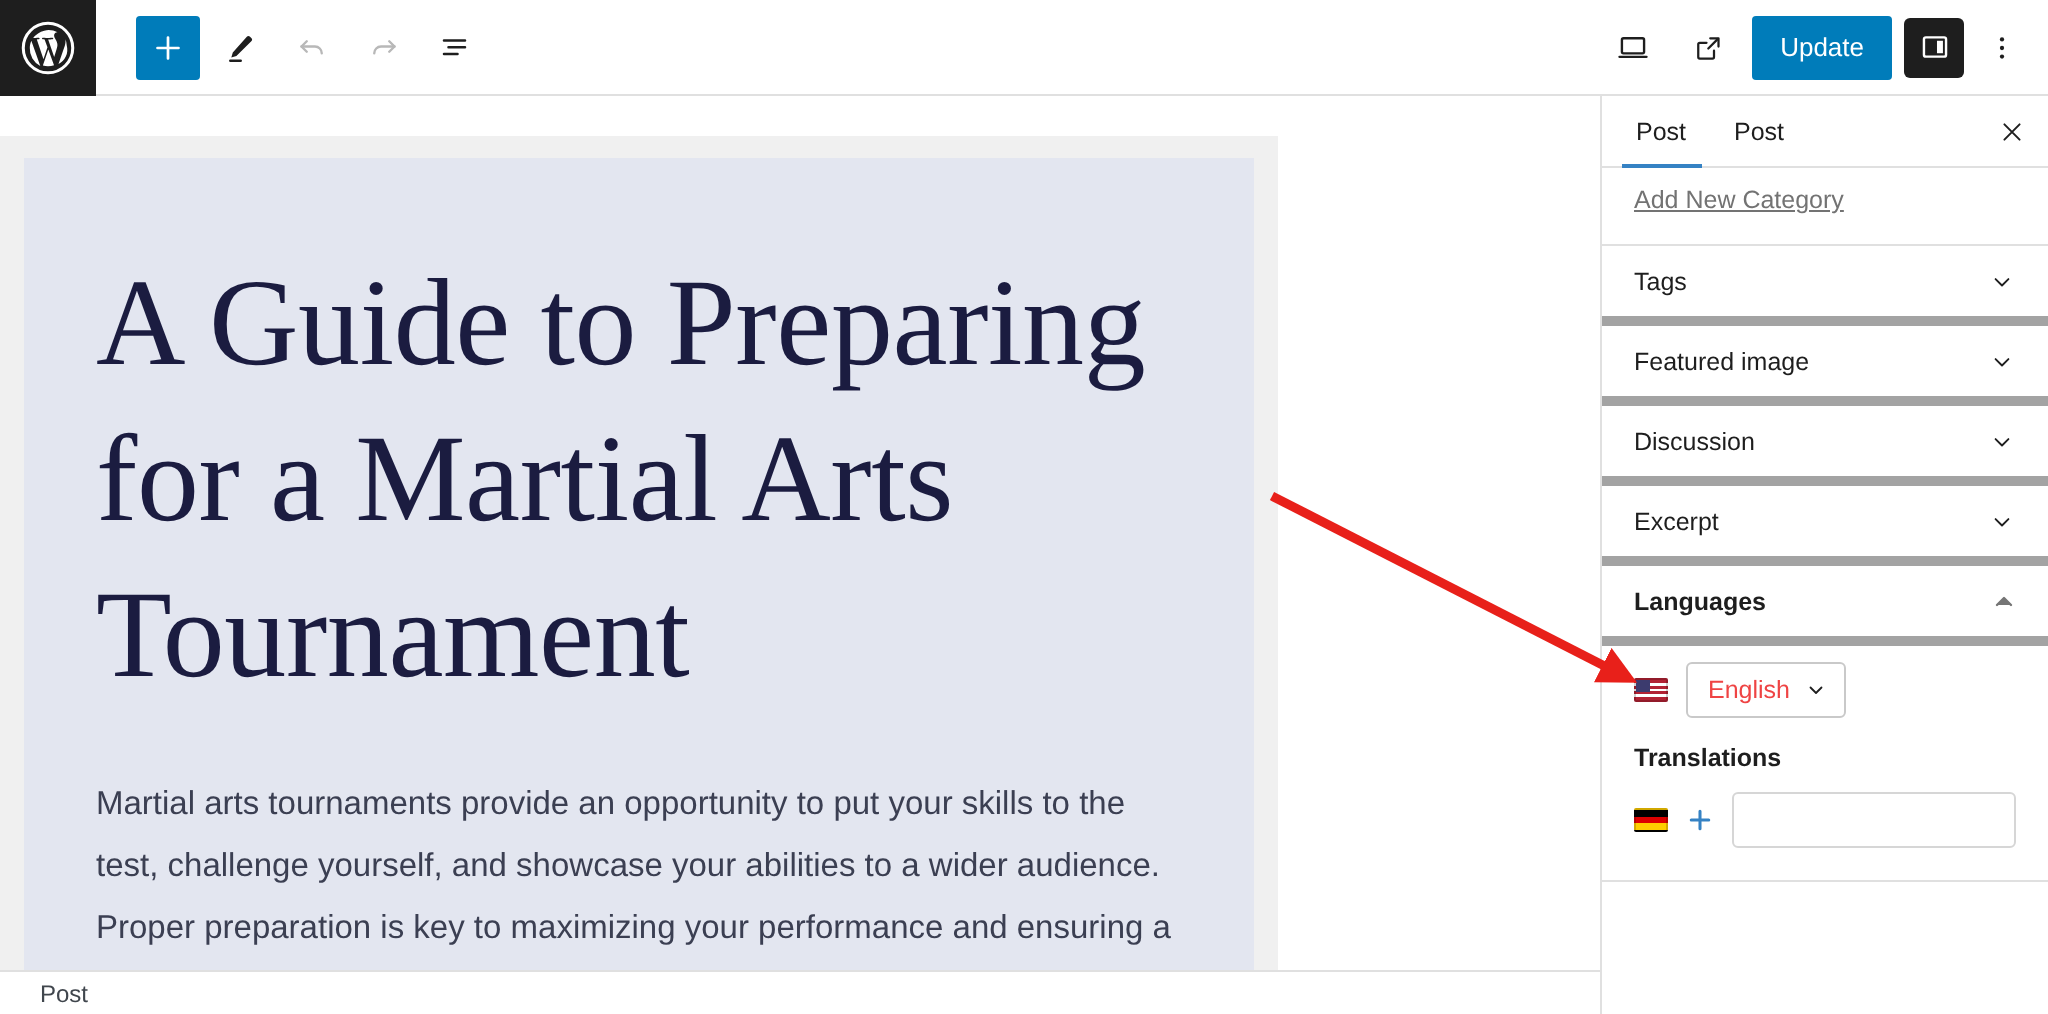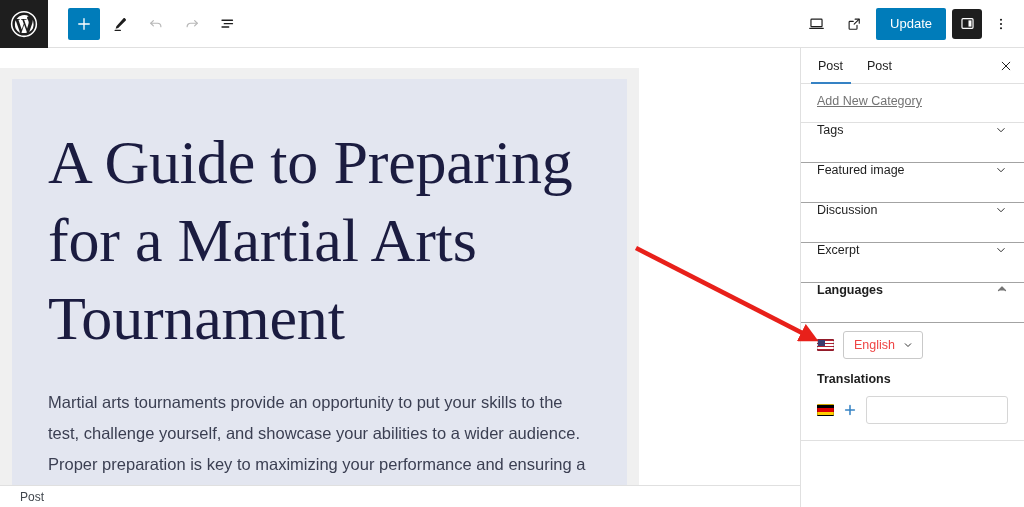--- a/index.html
+++ b/index.html
@@ -204,23 +204,23 @@
     font-size: 12.5px;
     color: #737373;
     text-decoration: underline;
     cursor: pointer;
     display: inline-block;
   }
 
   
   .panel-row {
     height: 40px;
-    display: flex; align-items: flex-start;
+    display: flex; align-items: center;
     padding: 0 16px;
-    border-bottom: 1px solid #a3a3a3;
+    border-bottom: 5px solid #a3a3a3;
     cursor: pointer;
     background: #fff;
   }
   .panel-row .ptitle {
     font-size: 12.5px;
     color: #1e1e1e;
   }
   .panel-row.expanded .ptitle {
     font-weight: bold;
   }

